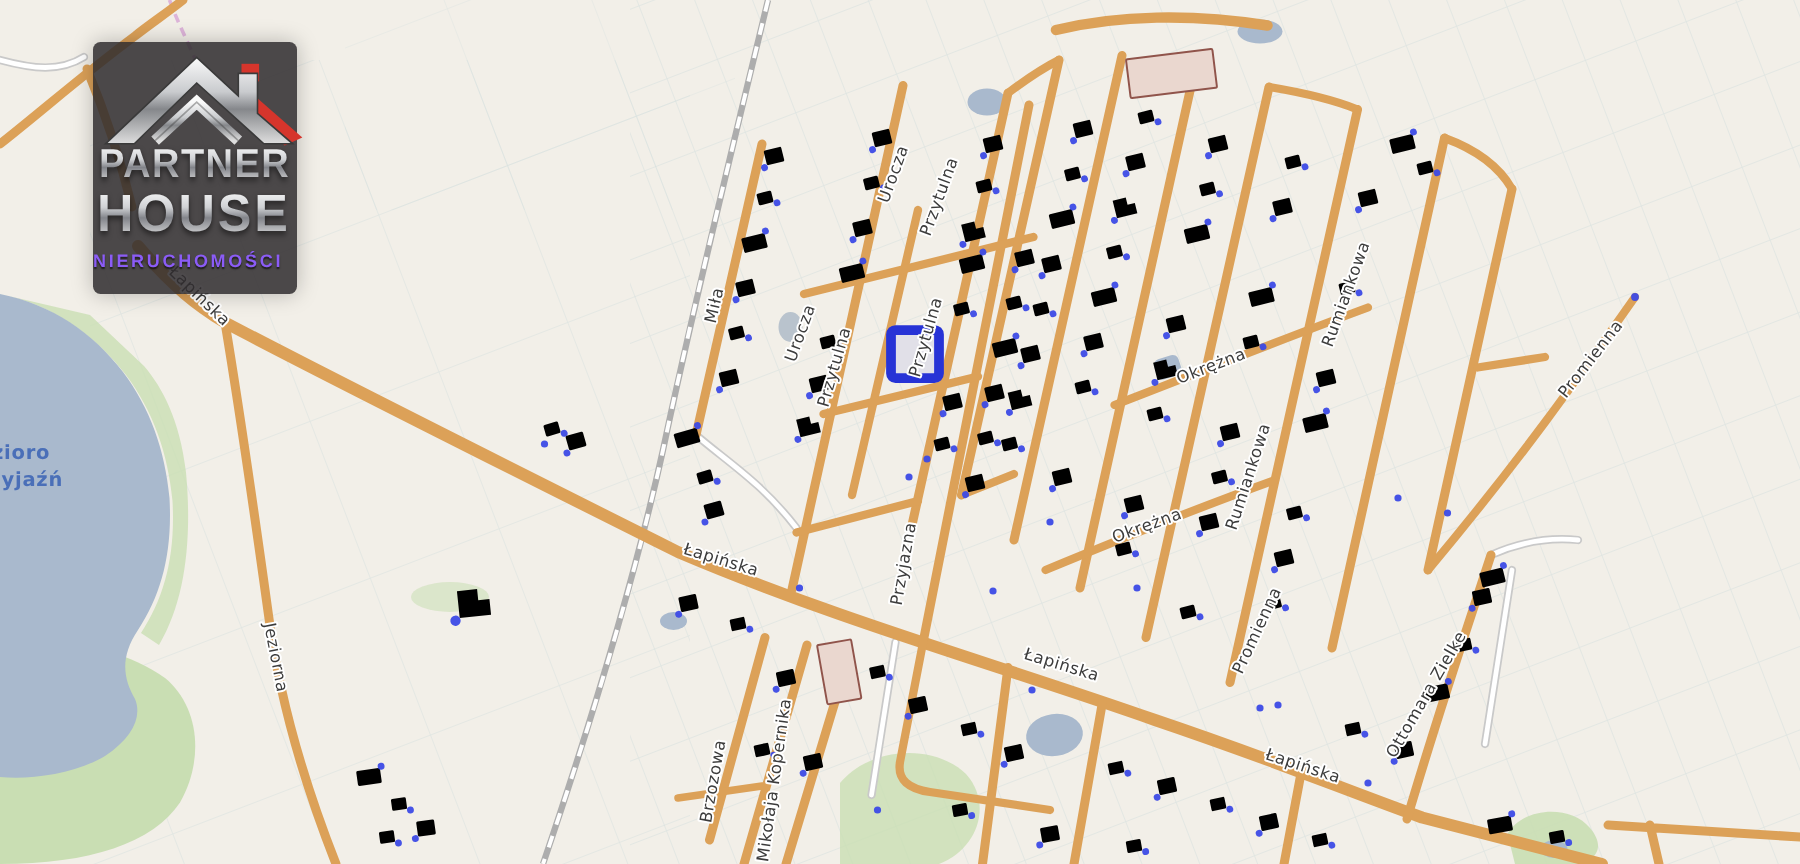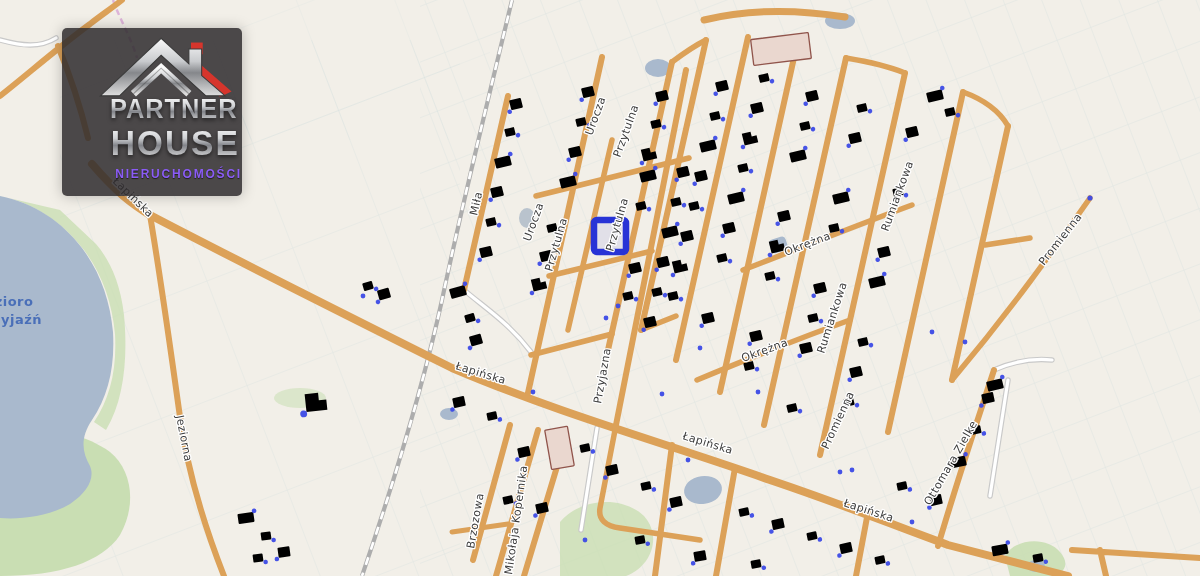--- a/index.html
+++ b/index.html
@@ -8,21 +8,21 @@
   svg text{user-select:none;}
   .lbl{font-size:11px;fill:#3c3c3c;letter-spacing:.4px;paint-order:stroke;stroke:#ffffff;stroke-width:2.6px;stroke-linejoin:round;font-family:"DejaVu Sans",sans-serif;}
   .lake-lbl{font-size:13px;font-weight:bold;fill:#4a6fb8;letter-spacing:.5px;font-family:"DejaVu Sans",sans-serif;}
   .bld rect,.bld path{fill:#ead7cf;stroke:#90544b;stroke-width:1.3px;}
   .bigb{fill:#e3cfc9;stroke:#7e4a43;stroke-width:1.6px;}
   .dt{fill:#3c4ae6;opacity:.95;}
   .road{stroke:#dca158;fill:none;stroke-linecap:round;stroke-linejoin:round;}
   .wroad{stroke:#ffffff;fill:none;stroke-linecap:round;}
   .wcase{stroke:#c9c9c9;fill:none;stroke-linecap:round;}
   
-  .logo{position:absolute;left:62px;top:28px;width:180px;height:168px;background:rgba(48,44,46,.86);border-radius:5px;display:flex;flex-direction:column;align-items:flex-end;padding-top:6px;box-sizing:border-box;box-shadow:0 0 14px rgba(0,0,0,.25);}
+  .logo{position:absolute;left:62px;top:28px;width:136px;height:168px;background:rgba(48,44,46,.86);border-radius:5px;display:flex;flex-direction:column;align-items:flex-start;padding-top:6px;box-sizing:border-box;box-shadow:0 0 14px rgba(0,0,0,.25);}
   .silver{background:linear-gradient(180deg,#fbfbfb 0%,#cfd1d4 38%,#82848a 58%,#e6e6e6 100%);-webkit-background-clip:text;background-clip:text;color:transparent;filter:drop-shadow(0 2px 2px rgba(0,0,0,.55));font-family:"Liberation Sans",sans-serif;font-weight:800;line-height:1;}
   .logo-l1{font-size:27px;letter-spacing:1px;transform:scaleX(.94);margin-top:-2px;}
   .logo-l2{font-size:35px;letter-spacing:2px;transform:scaleX(.96);margin-top:2px;}
   .logo-l3{font-family:"Liberation Sans",sans-serif;font-size:12px;font-weight:700;color:#8b5cf6;letter-spacing:1.8px;margin-top:7px;text-shadow:0 1px 1px rgba(0,0,0,.6);}
 </style>
 </head>
 <body>
 
 <div class="stage">
 <svg width="1200" height="576" viewBox="0 0 1200 576" xmlns="http://www.w3.org/2000/svg">

